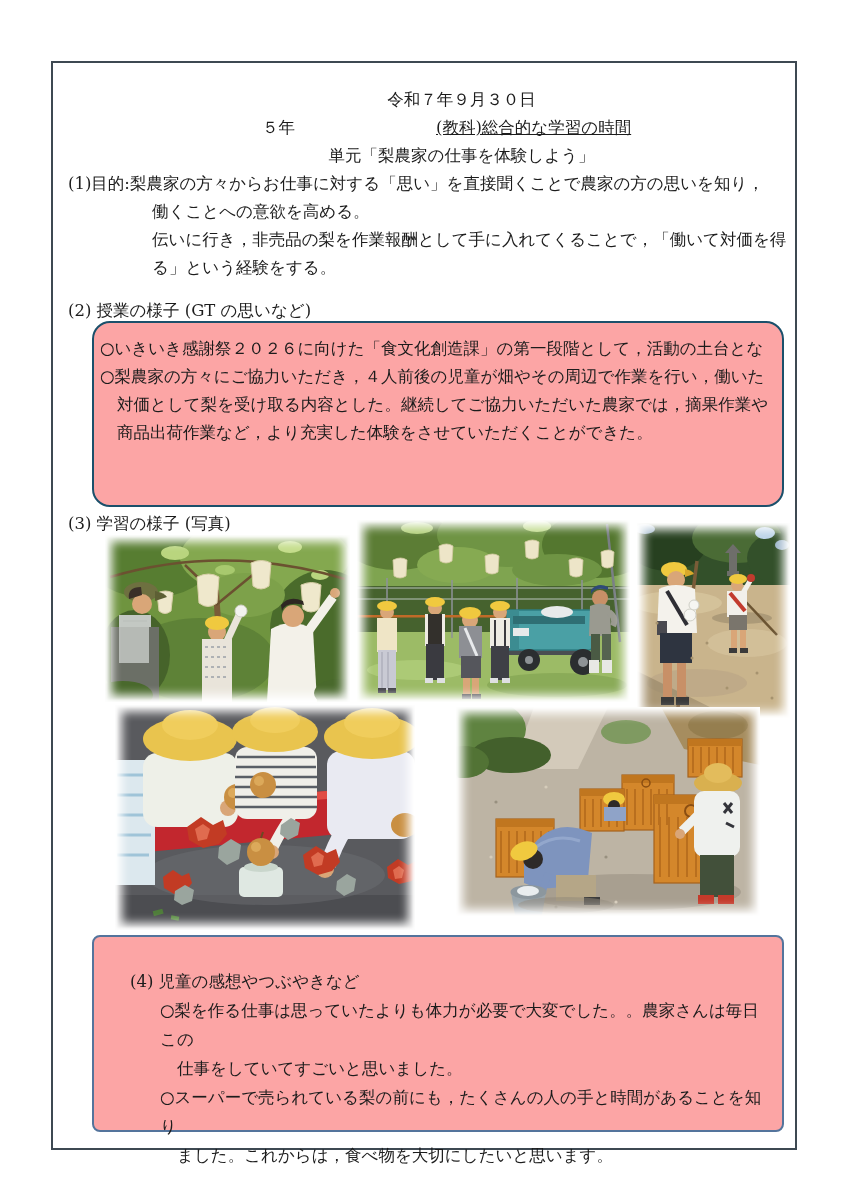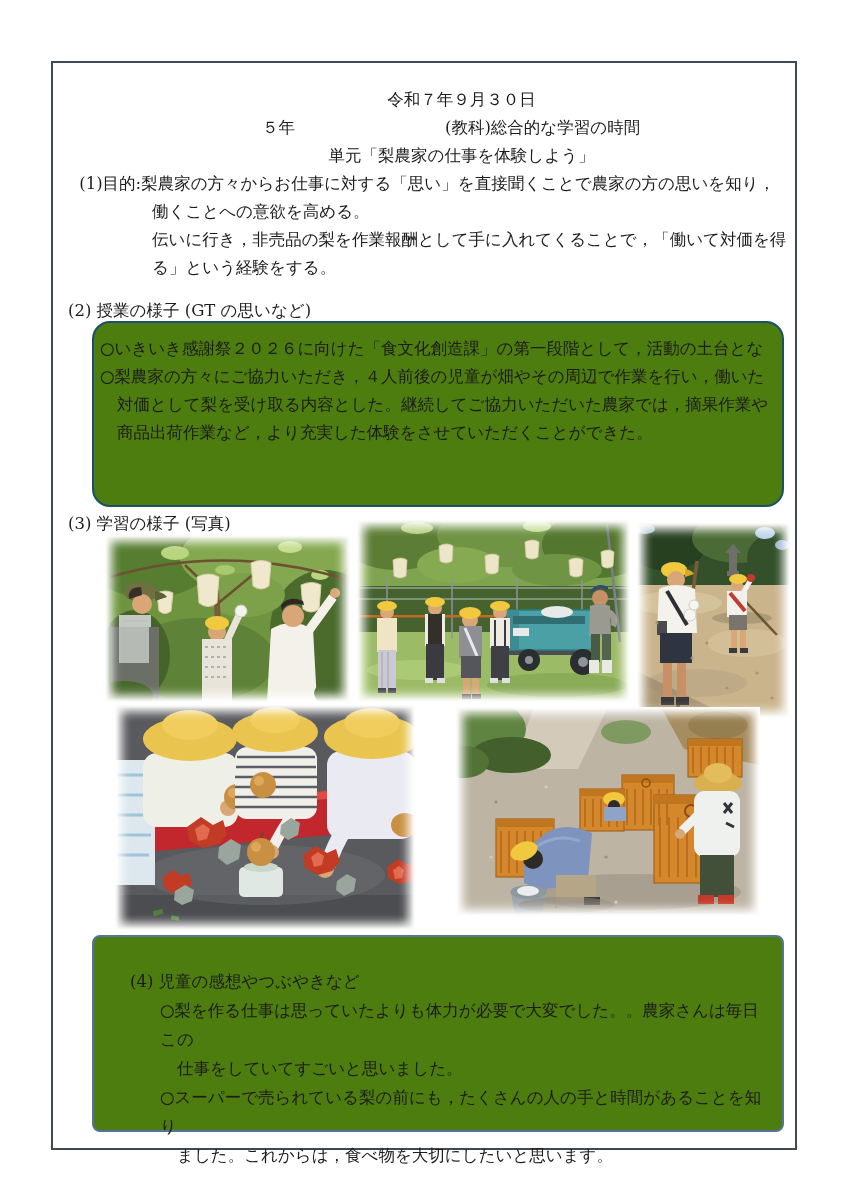--- a/index.html
+++ b/index.html
@@ -17,24 +17,24 @@
   }
   .abs{position:absolute;}
   .page-frame{
     left:51px;top:61px;width:746px;height:1089px;
     border:2.5px solid var(--page-border);box-sizing:border-box;background:#fff;
   }
   .t{position:absolute;white-space:nowrap;}
   .centered{left:51px;width:821px;text-align:center;}
   .para{position:absolute;white-space:nowrap;}
   .para .line{white-space:nowrap;}
-  .outdent1{margin-left:-84px;text-align:center;}
+  .outdent1{margin-left:-84px;}
   .bullet{margin-left:-17px;}
   .head4{margin-left:-47px;}
-  .rbox{position:absolute;box-sizing:border-box;background:#4d7c0f;}
+  .rbox{position:absolute;box-sizing:border-box;background:#fca5a5;}
   .box2{
     left:92px;top:321px;width:692px;height:186px;
     border:2px solid var(--box2-border);border-radius:18px;
     padding:12px 8px 0 23px;
   }
   .box4{
     left:92px;top:935px;width:692px;height:197px;
     border:2px solid var(--box4-border);border-radius:8px;
     padding:30px 8px 0 83px;line-height:29px;
   }
@@ -50,21 +50,21 @@
   .p4{left:115px;top:705px;width:300px;height:225px;}
   .p5{left:456px;top:707px;width:304px;height:209px;}
 </style>
 </head>
 <body>
 
 <div class="abs page-frame"></div>
 
 <div class="t centered" style="top:86px;">令和７年９月３０日</div>
 <div class="t" style="left:262px;top:114px;">５年</div>
-<div class="t" style="left:445px;top:114px;">(教科)総合的な学習の時間</div>
+<div class="t" style="left:436px;top:114px;text-decoration:underline;">(教科)総合的な学習の時間</div>
 <div class="t centered" style="top:142px;">単元「梨農家の仕事を体験しよう」</div>
 
 <div class="para" style="left:152px;top:170px;">
   <div class="line outdent1">(1)目的:梨農家の方々からお仕事に対する「思い」を直接聞くことで農家の方の思いを知り，</div>
   <div class="line">働くことへの意欲を高める。</div>
   <div class="line">伝いに行き，非売品の梨を作業報酬として手に入れてくることで，「働いて対価を得</div>
   <div class="line">る」という経験をする。</div>
 </div>
 
 <div class="t" style="left:68px;top:297px;text-align:right;">(2) 授業の様子 (GT の思いなど)</div>

